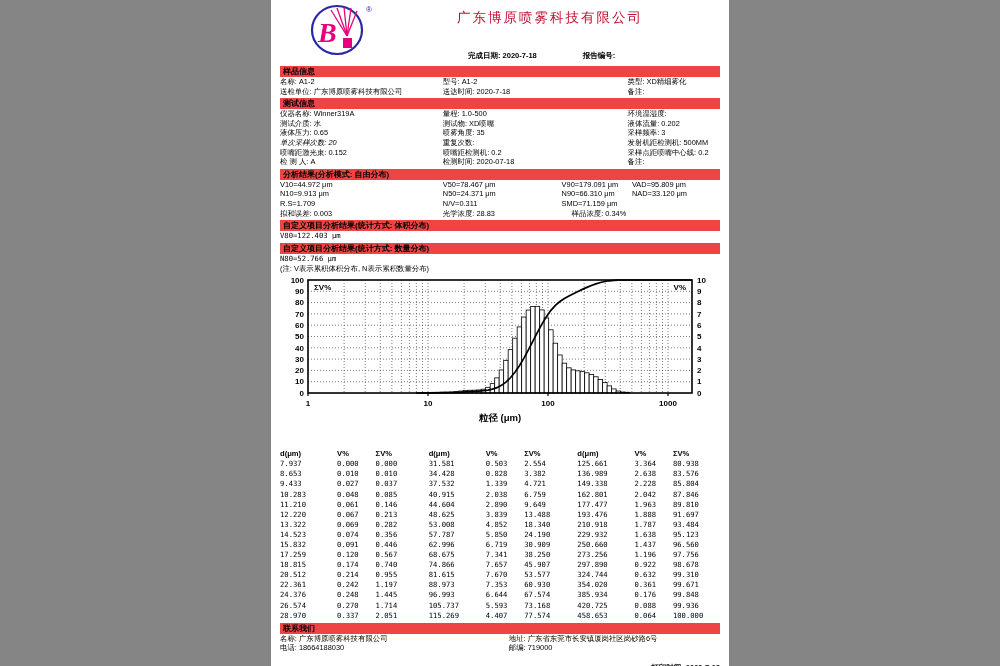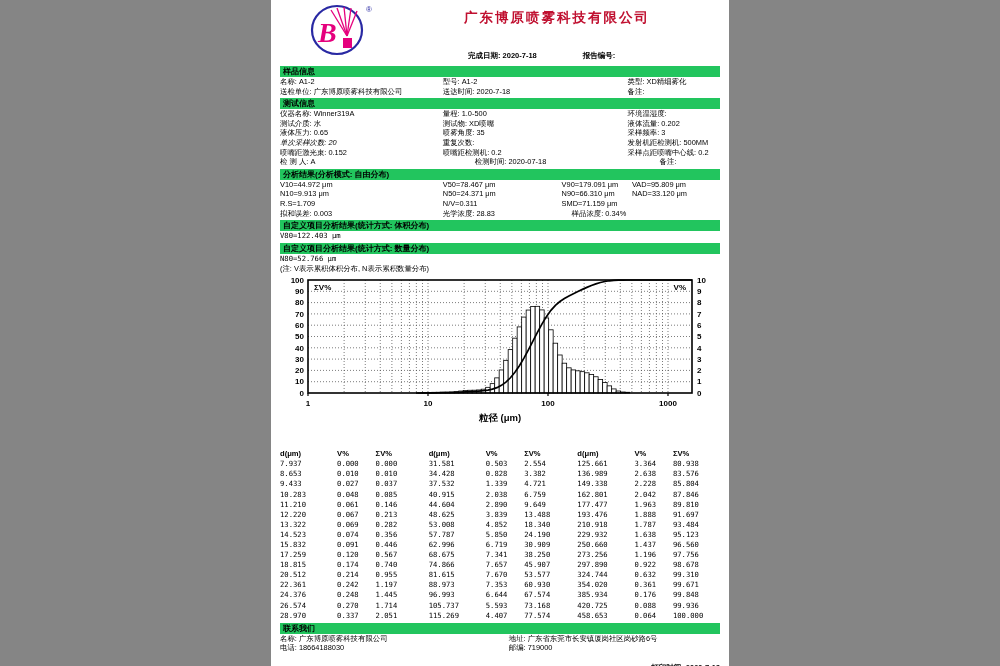--- a/index.html
+++ b/index.html
@@ -1,22 +1,22 @@
 <!DOCTYPE html>
 <html><head>
 <meta charset="utf-8">
 <style>
   html,body{margin:0;padding:0;}
   body{width:1000px;height:666px;background:#858585;font-family:"Liberation Sans",sans-serif;color:#000;}
   .page{position:relative;margin:0 auto;width:458px;height:666px;background:#fff;box-sizing:border-box;padding:0 9px;overflow:hidden;}
   .header{position:relative;height:64px;}
   .logo{position:absolute;left:26px;top:2px;}
-  .company{position:absolute;left:184px;top:9px;font-size:13.5px;font-weight:bold;letter-spacing:2px;}
+  .company{position:absolute;left:177px;top:9px;font-size:13.5px;font-weight:normal;letter-spacing:2px;}
   .dates{position:absolute;left:188px;bottom:3px;font-size:7.5px;font-weight:bold;display:flex;gap:46px;white-space:nowrap;}
-  .bar{background:#22c55e;font-size:8px;font-weight:bold;padding:1px 3px;margin-top:2px;line-height:9px;}
+  .bar{background:#ef4444;font-size:8px;font-weight:bold;padding:1px 3px;margin-top:2px;line-height:9px;}
   .grid-row{display:flex;font-size:7.4px;line-height:9.6px;white-space:nowrap;}
   .grid-row span{overflow:visible;}
   .val-line{font-size:7.2px;line-height:10px;font-family:"DejaVu Sans Mono",monospace;}
   .note-line{font-size:7.4px;line-height:10px;}
   .chart-wrap{margin-top:1px;}
   .ptable{display:flex;gap:6px;margin-top:18px;font-size:7.2px;line-height:10.1px;font-family:"DejaVu Sans Mono",monospace;}
   .pgroup{flex:1;display:grid;grid-template-columns:40% 27% 33%;}
   .pgroup .th{font-weight:bold;font-family:"Liberation Sans",sans-serif;font-size:7.6px;}
   .print-line{text-align:right;font-size:7.5px;font-weight:bold;margin-top:10px;}
 </style>
@@ -84,21 +84,21 @@
         <span style="flex: 0 0 42%;">重复次数:</span>
         <span style="flex: 0 0 21%;">发射机距检测机: 500MM</span>
       </div>
       <div class="grid-row">
         <span style="flex: 0 0 37%;">喷嘴距激光束: 0.152</span>
         <span style="flex: 0 0 42%;">喷嘴距检测机: 0.2</span>
         <span style="flex: 0 0 21%;">采样点距喷嘴中心线: 0.2</span>
       </div>
       <div class="grid-row">
         <span style="flex: 0 0 37%;">检 测 人: A</span>
-        <span style="flex: 0 0 42%; margin-left: 32px;">检测时间: 2020-07-18</span>
+        <span style="flex: 0 0 42%;">检测时间: 2020-07-18</span>
         <span style="flex: 0 0 21%;">备注:</span>
       </div>
     </div>
 
   <div class="bar">分析结果(分析模式: 自由分布)</div>
   <div>
       <div class="grid-row">
         <span style="flex: 0 0 37%;">V10=44.972 μm</span>
         <span style="flex: 0 0 27%;">V50=78.467 μm</span>
         <span style="flex: 0 0 16%;">V90=179.091 μm</span>

